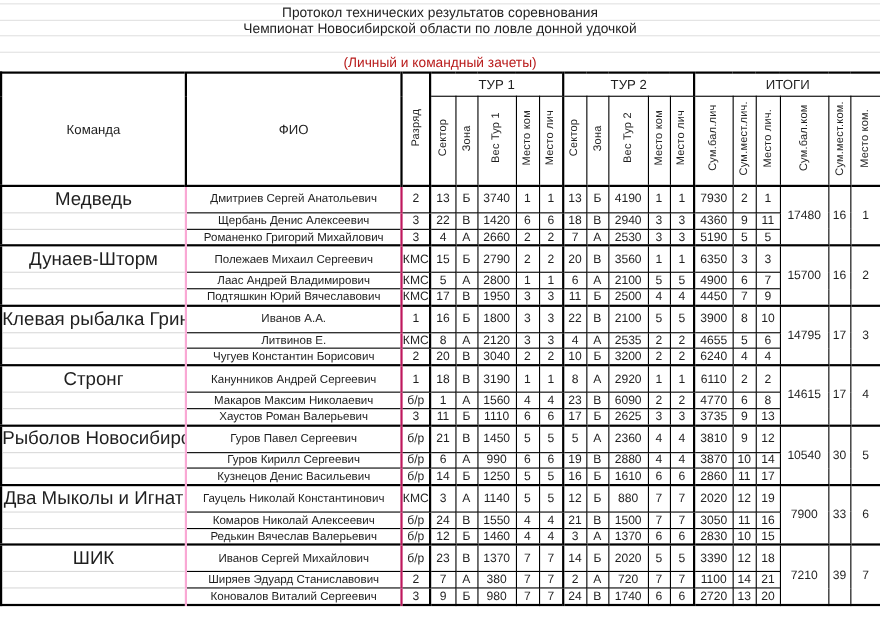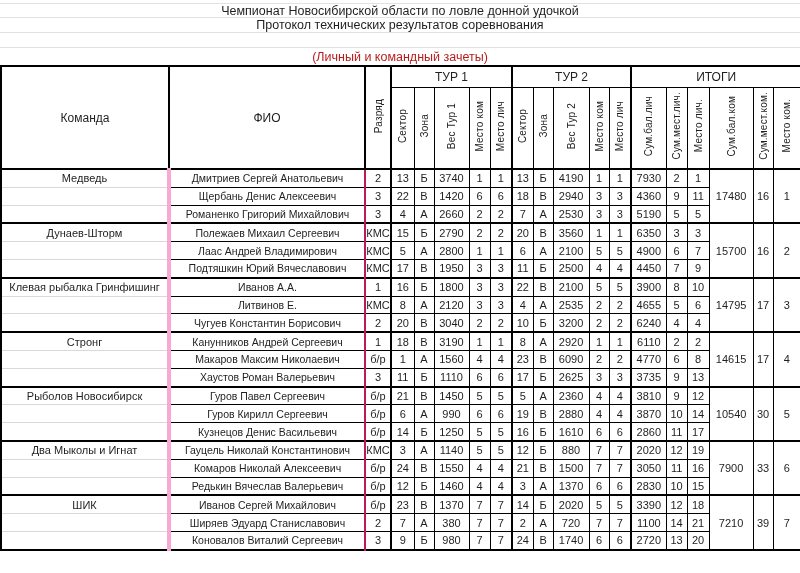--- a/index.html
+++ b/index.html
@@ -36,37 +36,37 @@
   thead tr.sub th{height:80px;}
   th.big{font-size:12px;}
   .rot span{
     display:inline-block;writing-mode:vertical-rl;transform:rotate(180deg);
     font-size:10px;line-height:1.1;letter-spacing:0.2px;
   }
   .bR2{border-right:2px solid #000 !important;}
   tbody td{font-size:11px;}
   td.c-fio{font-size:10.5px;}
   td.c-team{
-    font-size:11px;
+    font-size:17px;
     border-top-color:#d9d9d9;border-bottom-color:#d9d9d9;
-    border-right:4px solid #f9a8d4;
+    border-right:2px solid #f9a8d4;
   }
   td.c-fio{border-right:2px solid #be185d;}
   td.c-rank{border-right:2px solid #000;}
   tr.bs td{border-top:2px solid #000;}
 </style>
 </head>
 <body>
 
 <div class="sheet">
 
   <div class="titles">
     <div class="trow t0"></div>
+    <div class="trow t1">Протокол технических результатов соревнования</div>
     <div class="trow t2">Чемпионат Новосибирской области по ловле донной удочкой</div>
-    <div class="trow t1">Протокол технических результатов соревнования</div>
     <div class="trow t3"></div>
     <div class="trow t5 red">(Личный и командный зачеты)</div>
   </div>
 
   <table>
     <colgroup>
       <col style="width:168px">
         <col style="width:196px">
         <col style="width:26px">
       <col style="width:23px">

